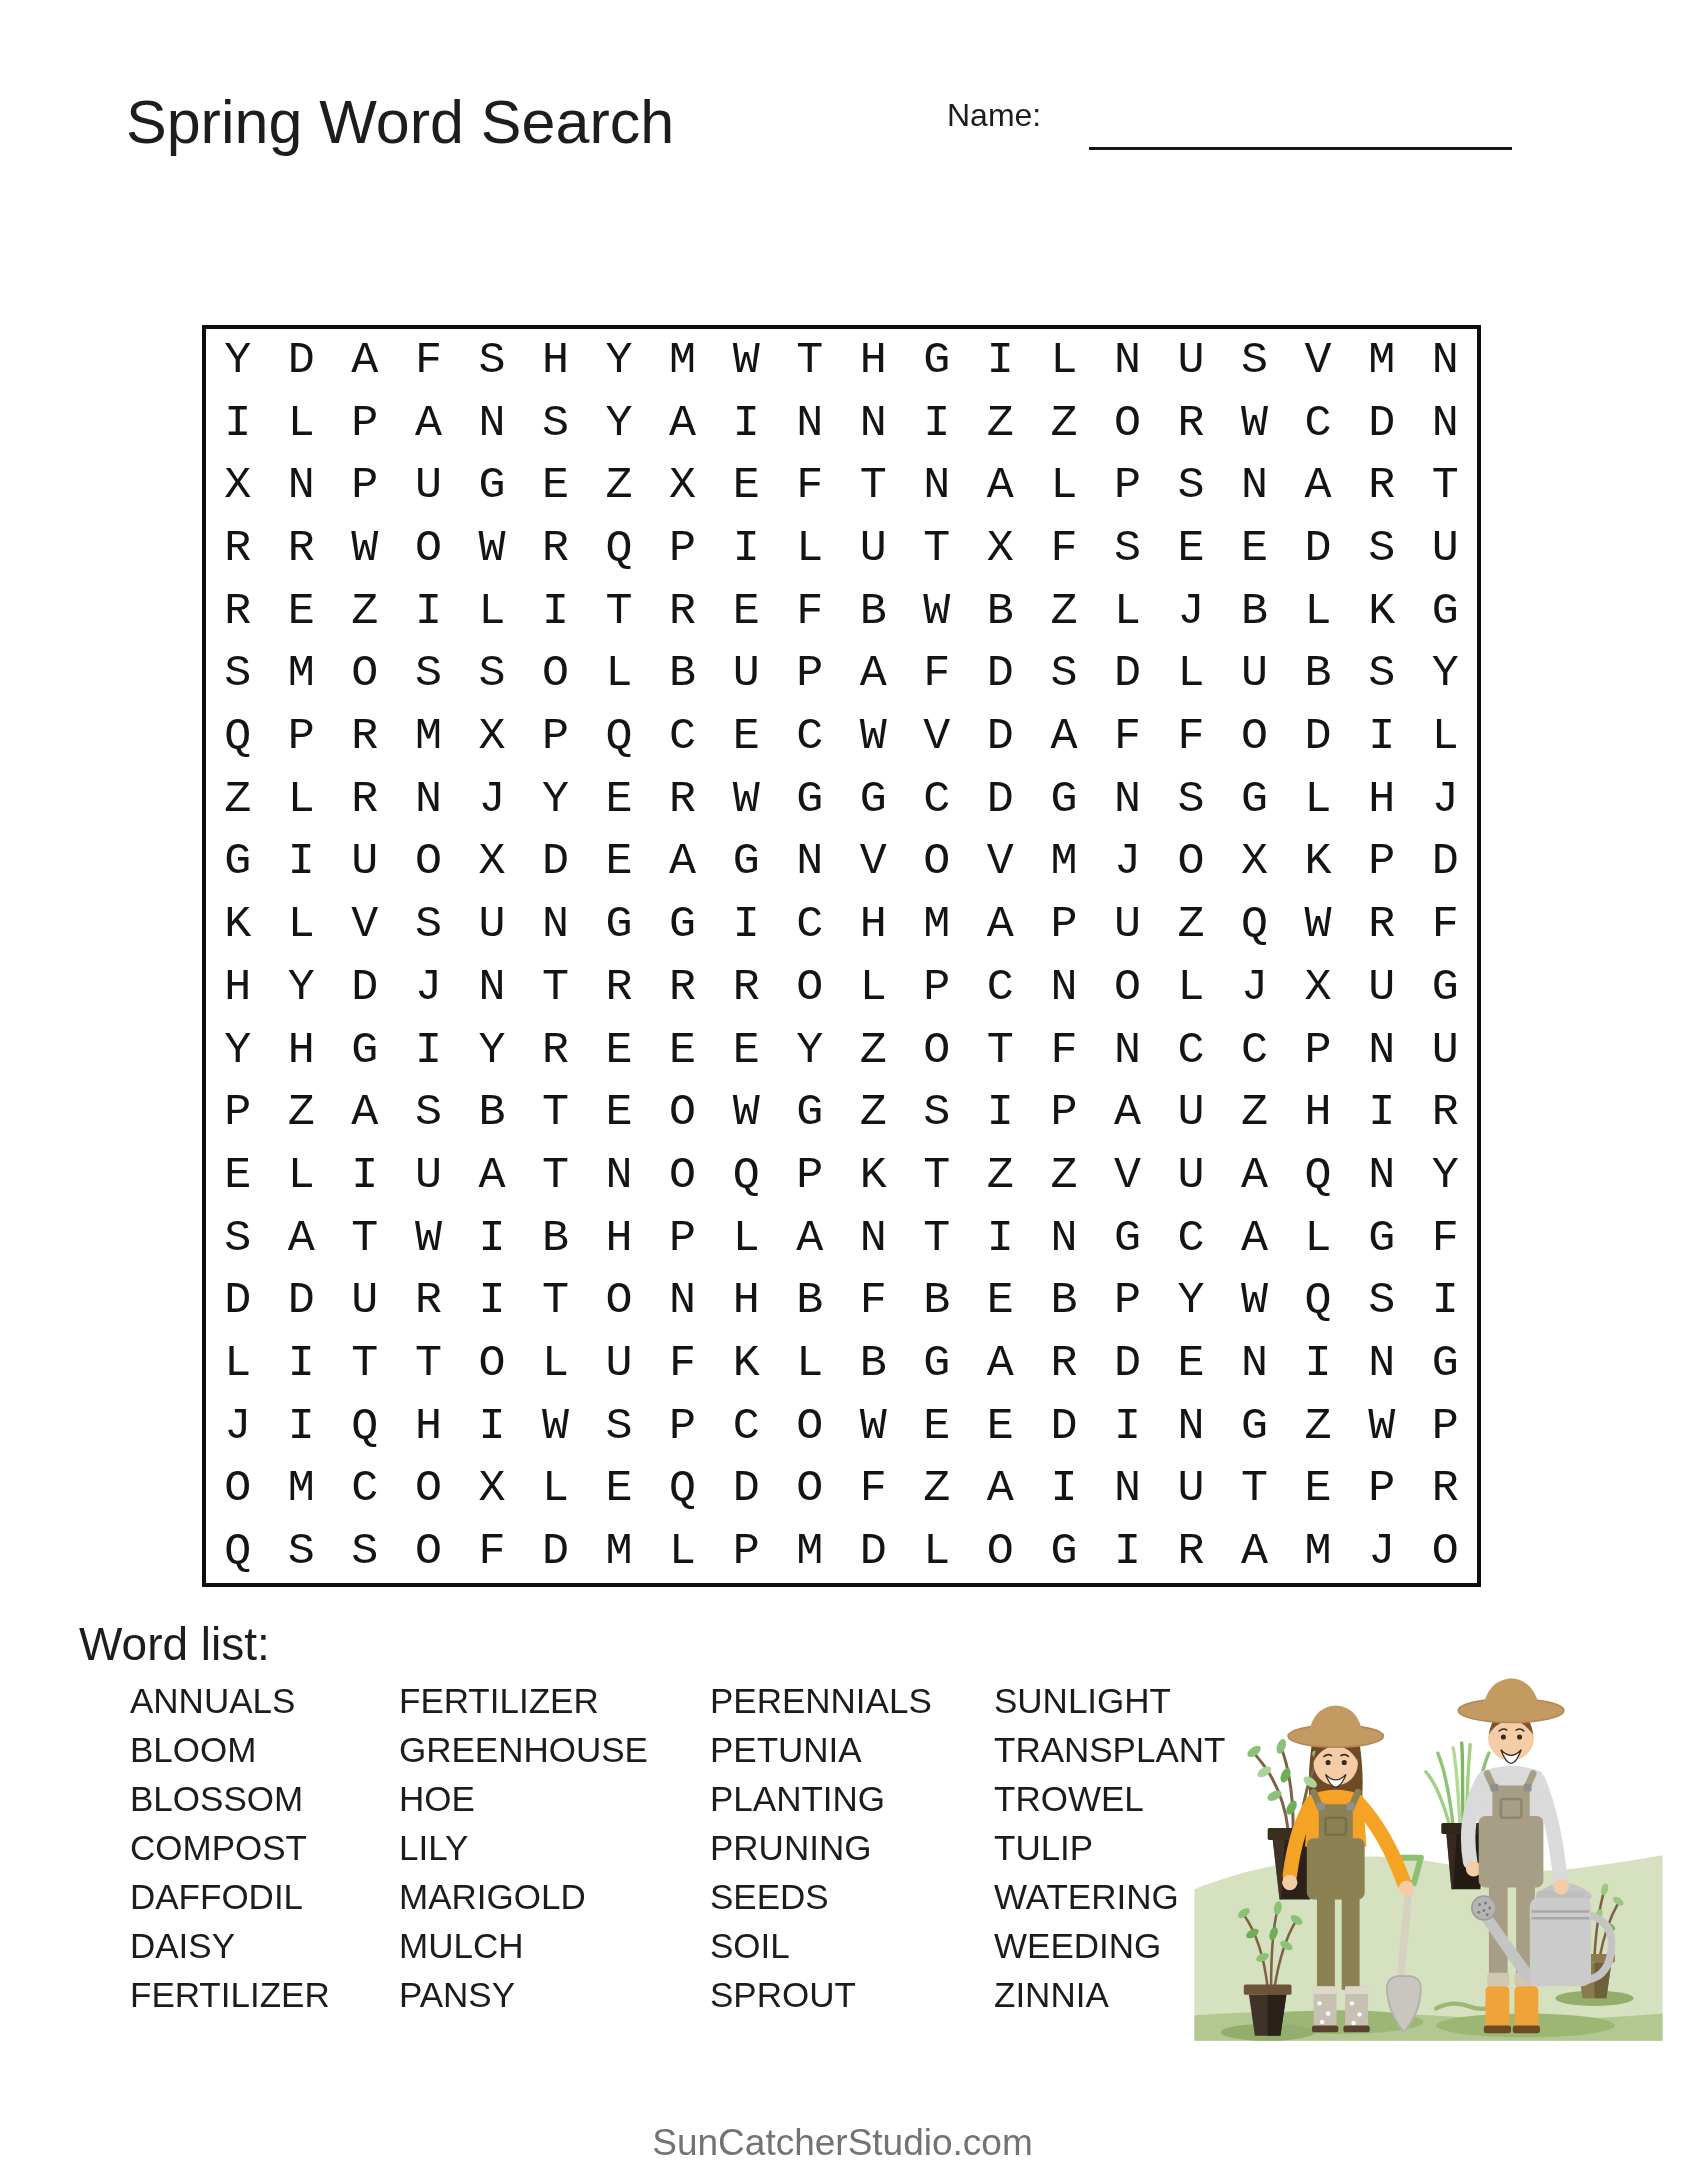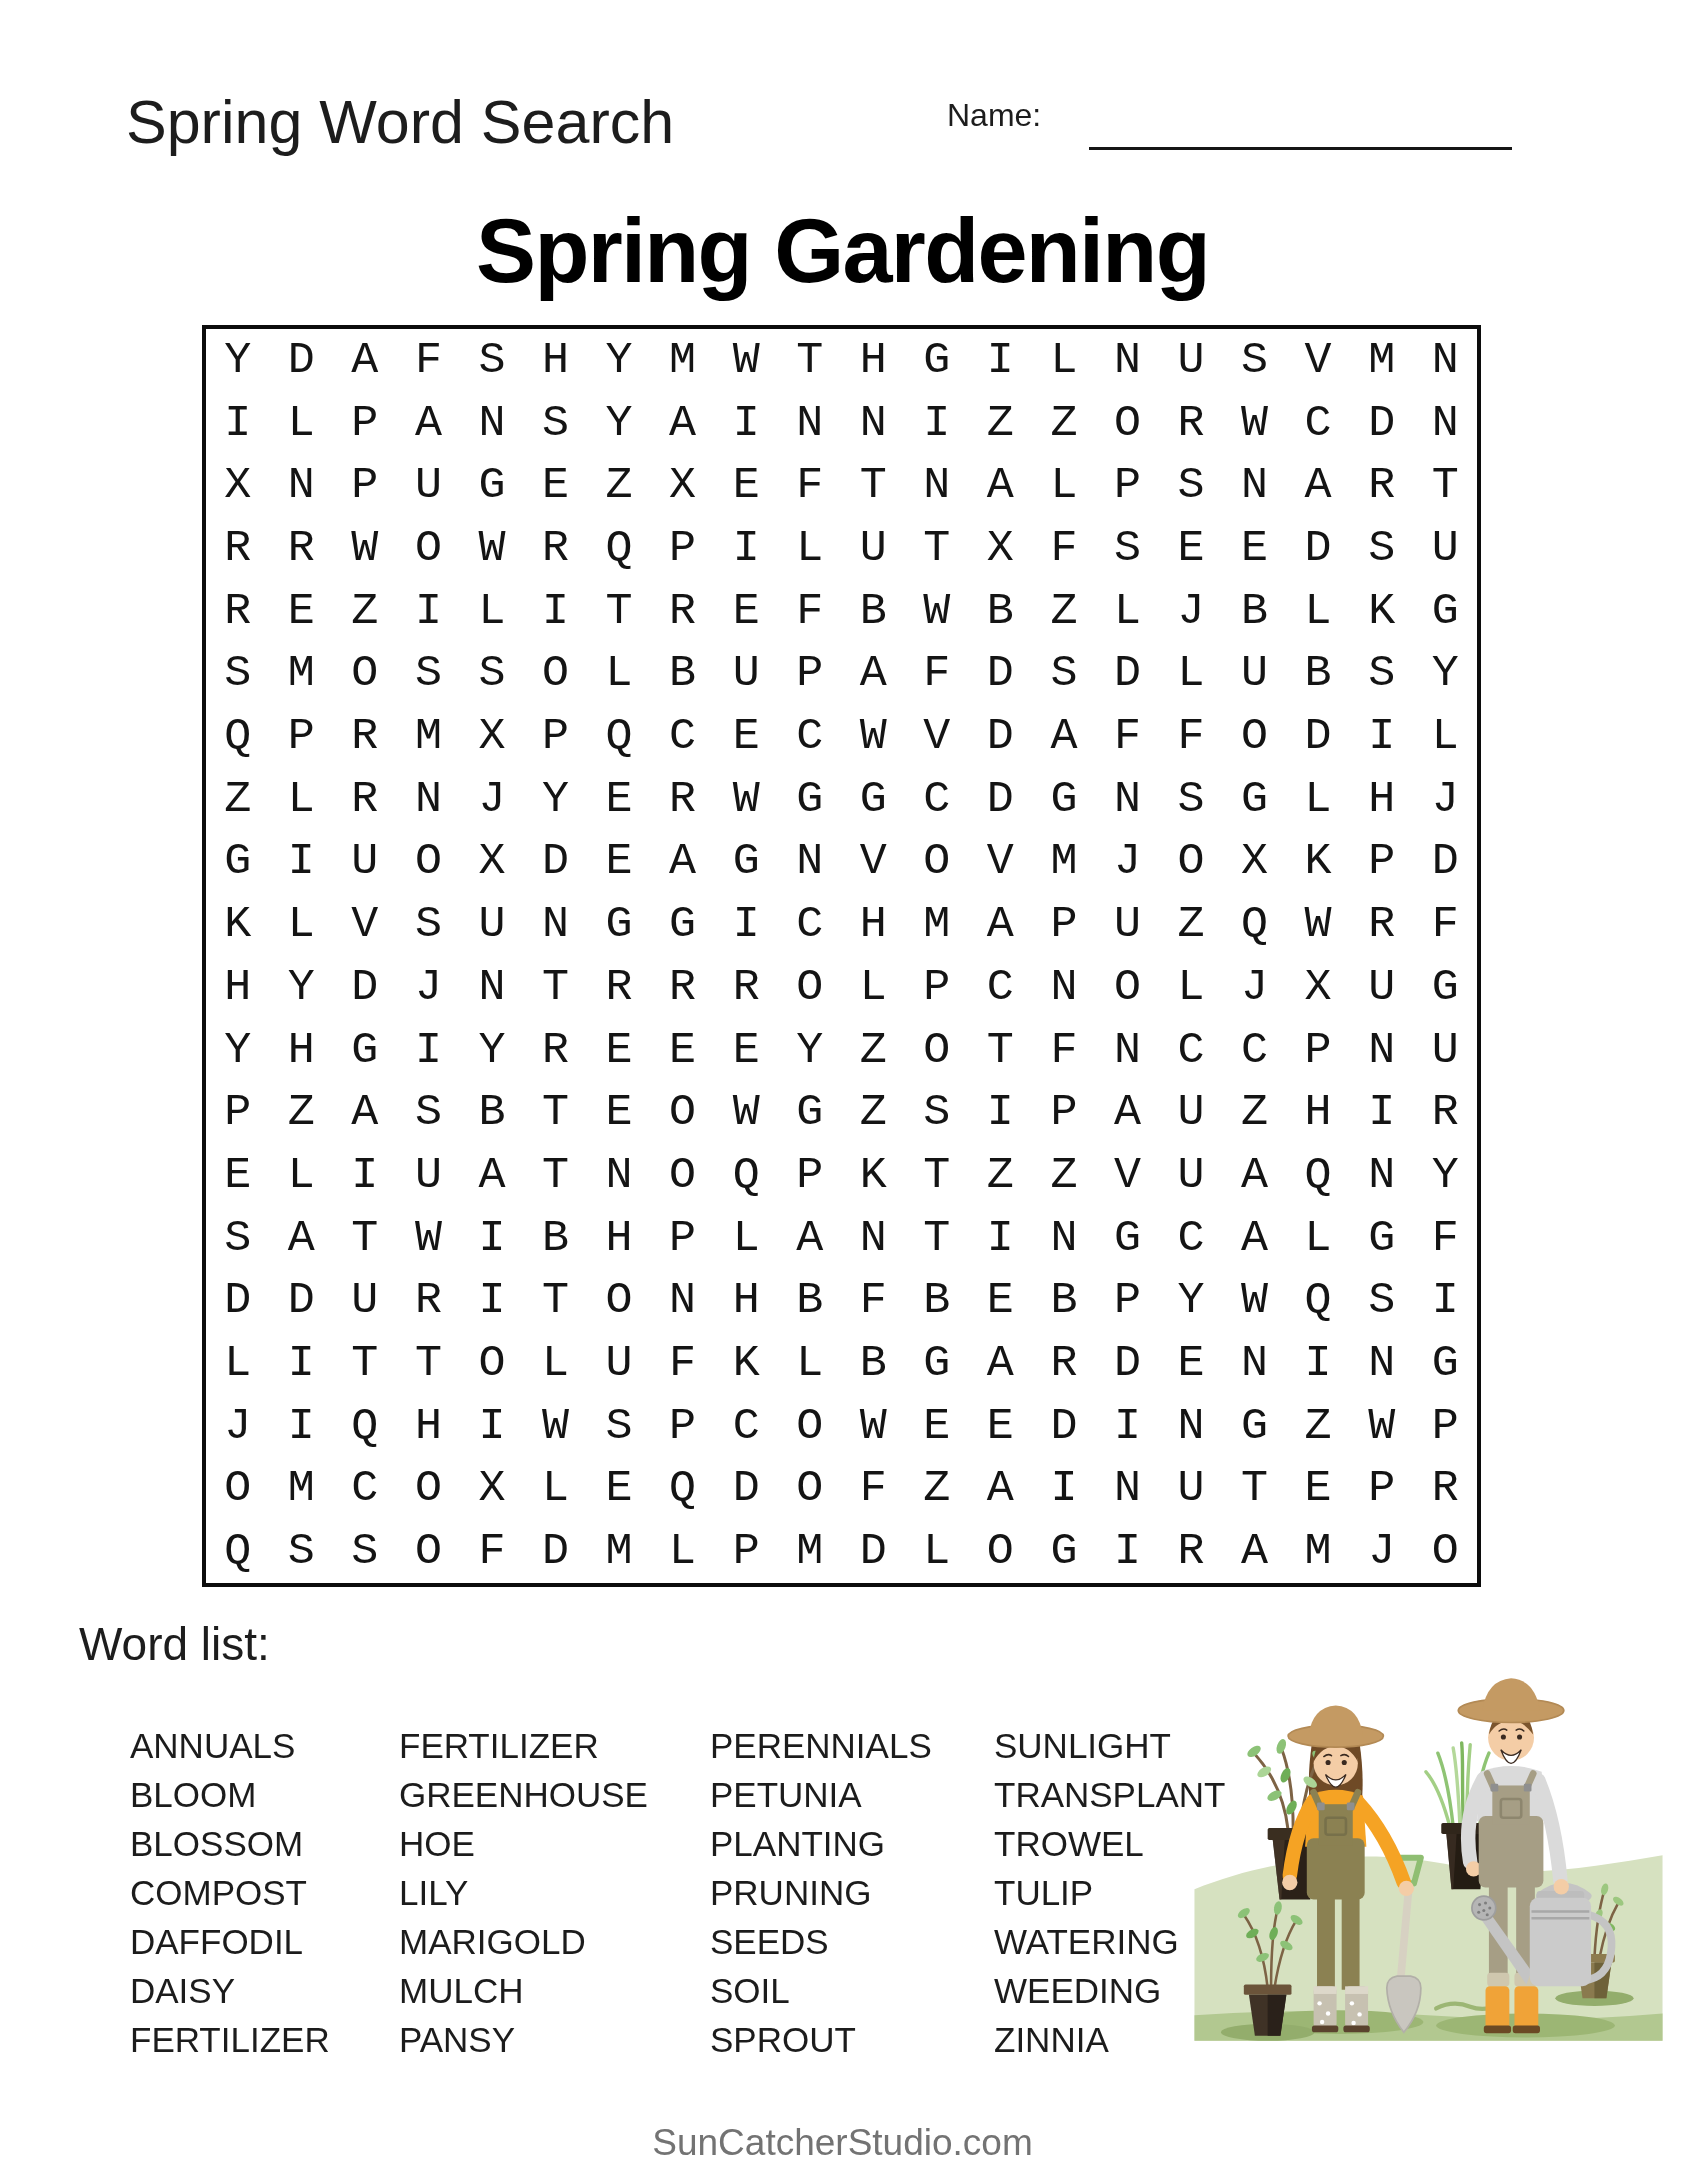--- a/index.html
+++ b/index.html
@@ -46,21 +46,21 @@
     font-family:"Liberation Mono","DejaVu Sans Mono",monospace;
     font-size:45px; color:#141414; line-height:1;
   }
   .wordlist-heading {
     position:absolute; left:79px; top:1606px;
     font-size:46px; font-weight:400; color:#1d1d1d; line-height:1.1;margin-top:13px;
   }
   .word-columns { position:absolute; left:0; top:0; }
   .word-col {
     position:absolute; top:1676px;
-    font-size:35px; font-weight:400; color:#1c1c1c;margin-top:45px;
+    font-size:35px; font-weight:400; color:#1c1c1c;
   }
   .word-col .word { height:49px; line-height:49px; white-space:nowrap; }
   .word-col:nth-child(1){ left:130px; }
   .word-col:nth-child(2){ left:399px; }
   .word-col:nth-child(3){ left:710px; }
   .word-col:nth-child(4){ left:994px; }
   .illustration {
     position:absolute; left:1189px; top:1634px;
     width:479px; height:417px;
   }
@@ -72,21 +72,20 @@
 </style>
 </head>
 <body>
 
 <div class="page">
 
   <div class="doc-title">Spring Word Search</div>
   <div class="name-label">Name:</div>
   <div class="name-line"></div>
 
-  <h1 class="puzzle-title">Spring Gardening</h1>
 
   <div class="grid-box">
       <span class="grid-cell">Y</span>
       <span class="grid-cell">D</span>
       <span class="grid-cell">A</span>
       <span class="grid-cell">F</span>
       <span class="grid-cell">S</span>
       <span class="grid-cell">H</span>
       <span class="grid-cell">Y</span>
       <span class="grid-cell">M</span>

